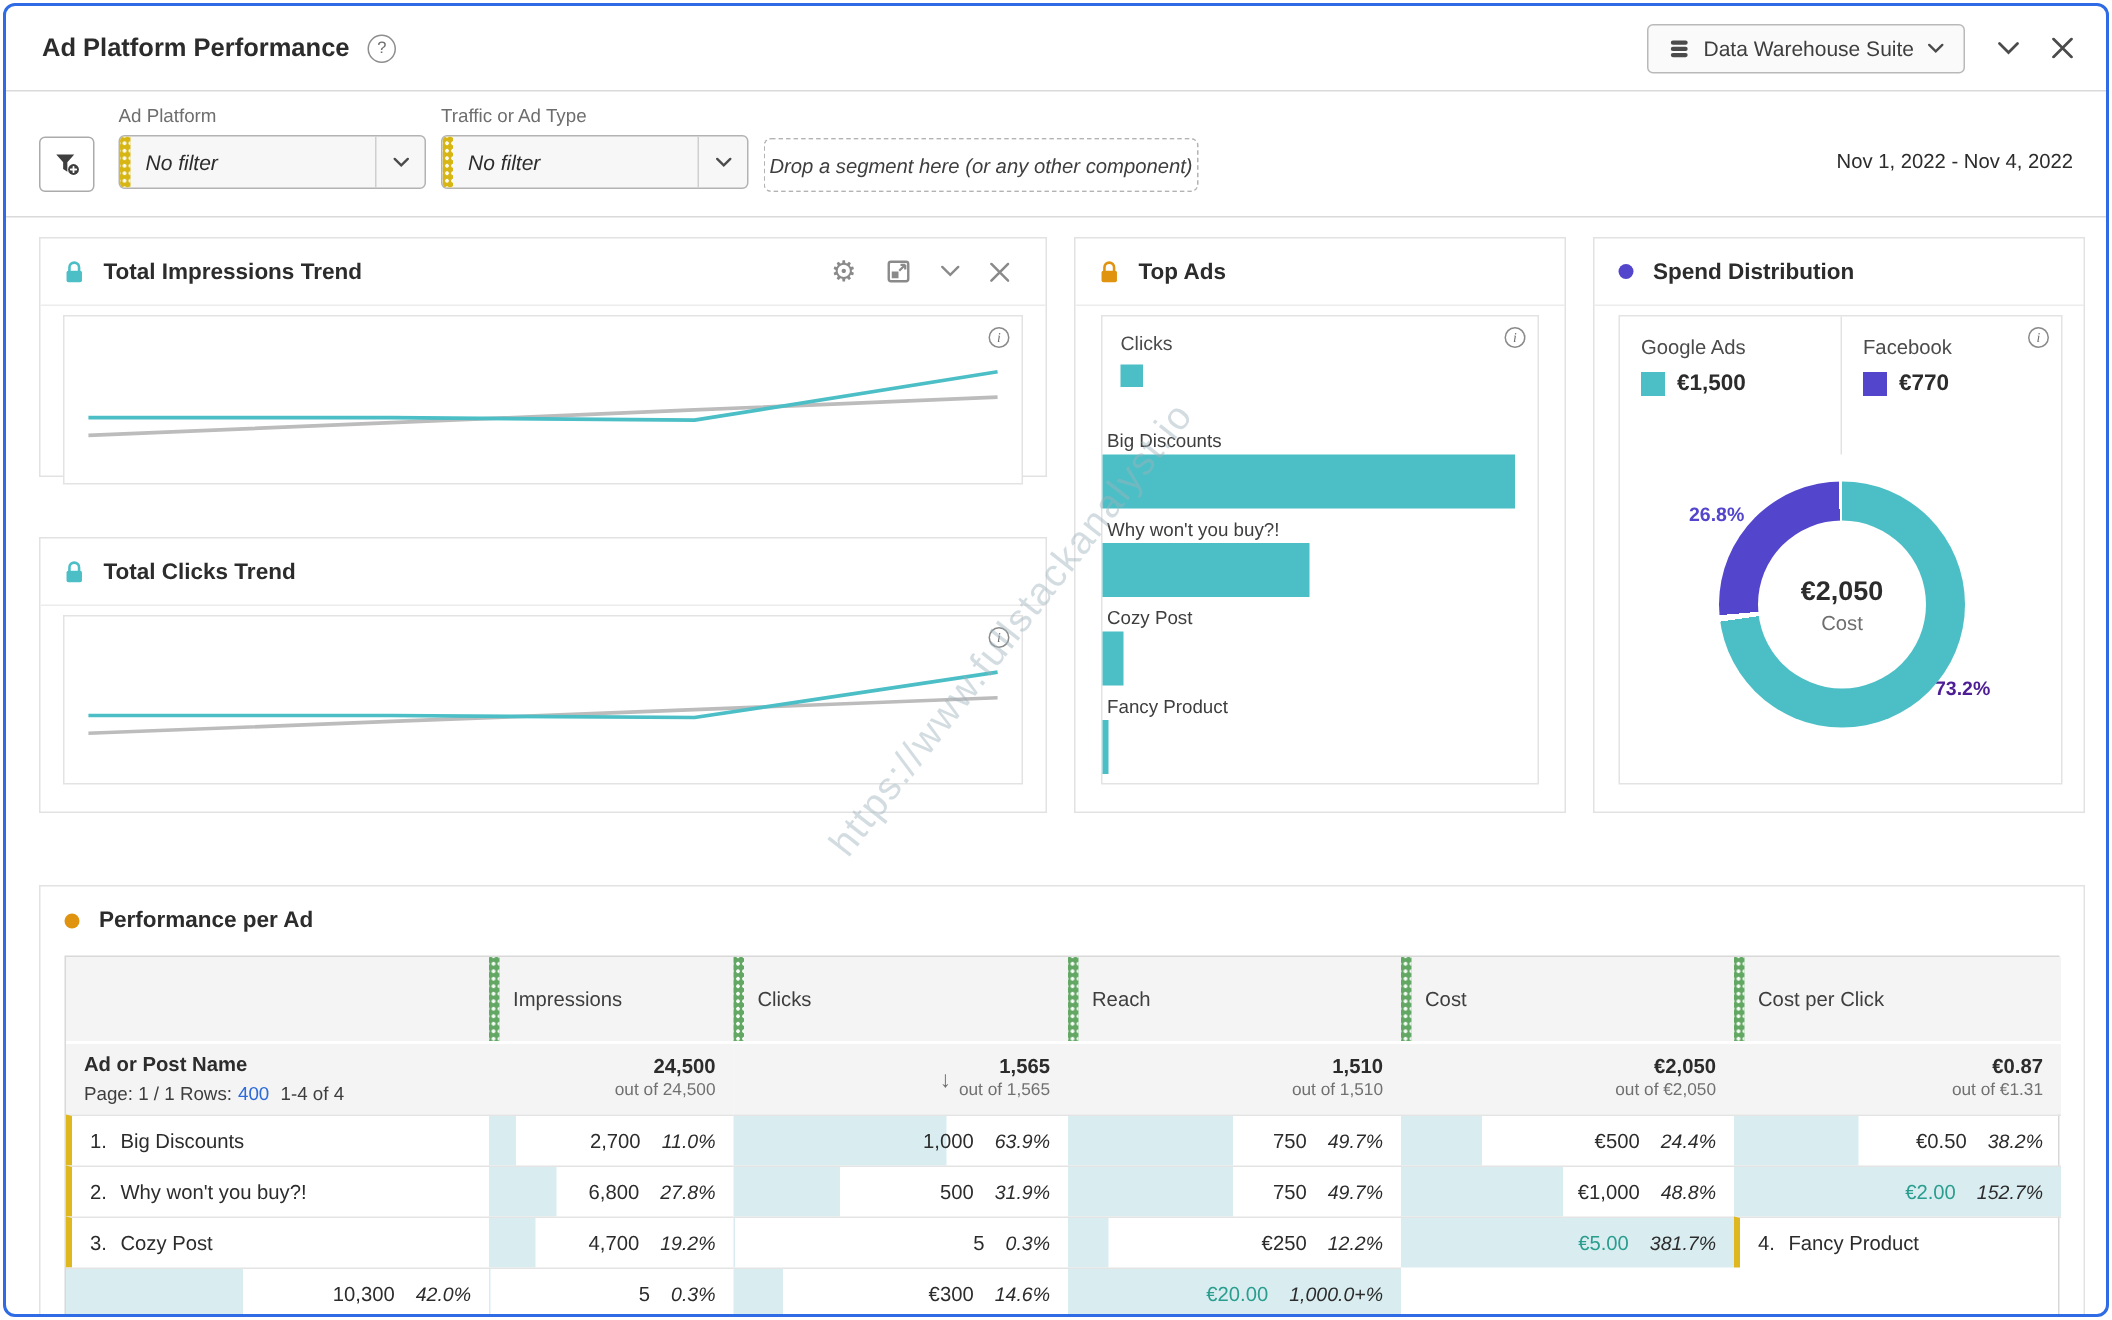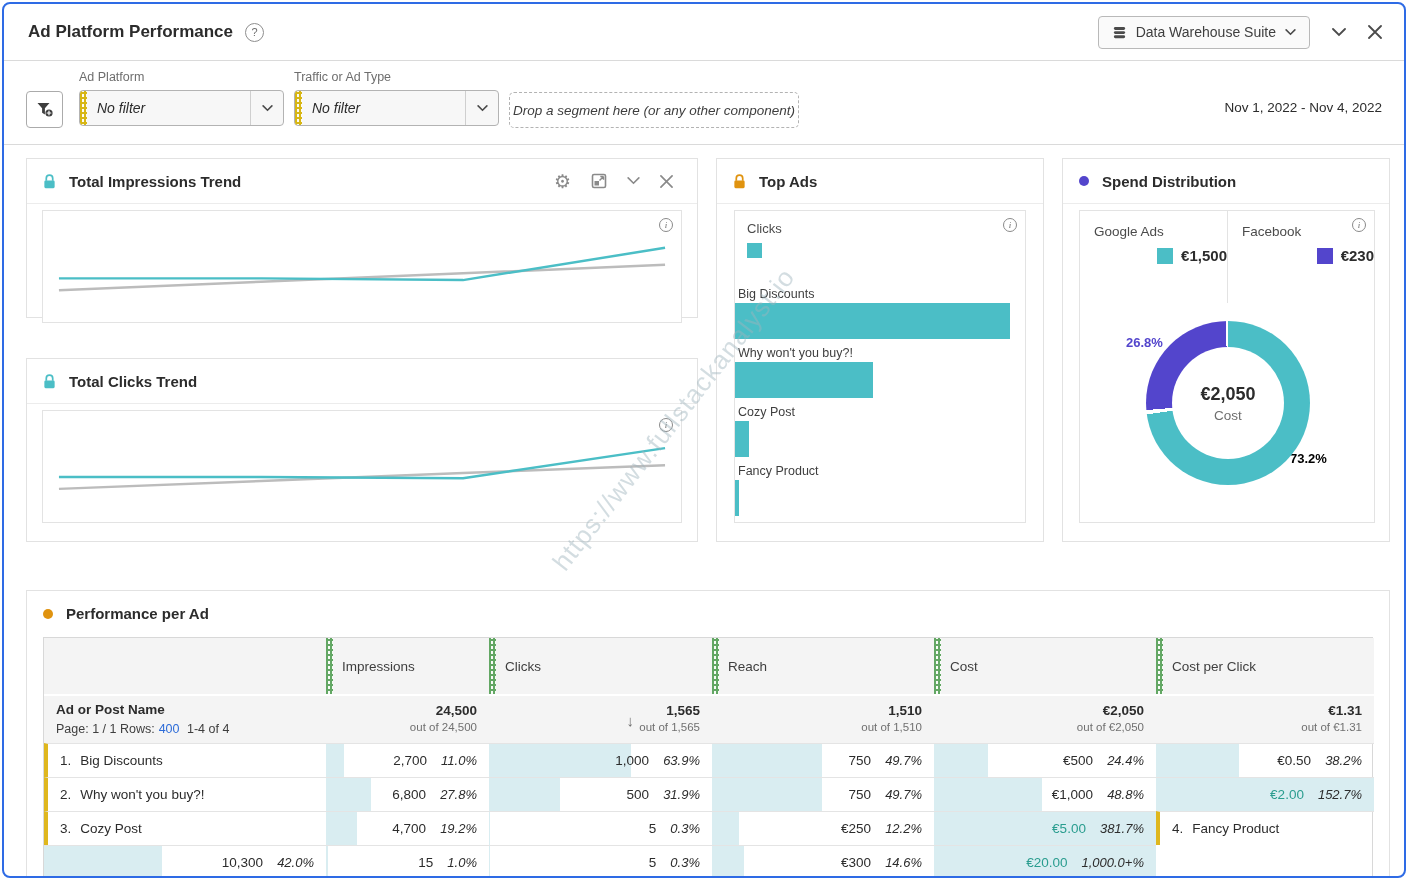--- a/index.html
+++ b/index.html
@@ -65,21 +65,21 @@
   .hbar-item { margin-bottom:7px; }
   .hbar-label { font-size:12.5px; color:#3e3e3e; margin:0 0 2px 3px; }
   .hbar { height:36px; background:#4bbec6; }
 
   .p4 { left:1058px; top:154px; width:328px; height:384px; }
   .p4 .chart-box { left:16px; top:51px; width:296px; height:313px; }
   .sp-legend { position:absolute; left:0; top:0; width:100%; height:92px; display:flex; }
   .sp-leg-cell { width:50%; padding:13px 0 0 14px; }
   .sp-leg-cell + .sp-leg-cell { border-left:1px solid #e3e3e3; }
   .sp-leg-name { font-size:13.5px; color:#4b4b4b; }
-  .sp-leg-val { display:flex; align-items:center; gap:8px; margin-top:8px; font-size:15px; font-weight:bold;justify-content:flex-end; }
+  .sp-leg-val { display:flex; align-items:center; gap:8px; margin-top:8px; font-size:15px; font-weight:bold; }
   .sq16 { width:16px; height:16px; }
   .donut { position:absolute; left:66px; top:110px; width:164px; height:164px; border-radius:50%; }
   .donut-hole { position:absolute; left:26px; top:26px; width:112px; height:112px; border-radius:50%; background:#fff;
                 display:flex; flex-direction:column; align-items:center; justify-content:center; }
   .donut-val { font-size:18px; font-weight:bold; }
   .donut-sub { font-size:13.5px; color:#6e6e6e; margin-top:3px; }
   .pct-label { position:absolute; font-size:13px; font-weight:bold; }
 
   
   .p5 { left:22px; top:586px; width:1364px; height:386px; }
@@ -294,26 +294,26 @@
           <div class="sp-leg-name">Google Ads</div>
           <div class="sp-leg-val">
               <span class="sq16" style="background:#4bbec6"></span>
               <span>€1,500</span>
             </div>
         </div>
         <div class="sp-leg-cell">
           <div class="sp-leg-name">Facebook</div>
           <div class="sp-leg-val">
               <span class="sq16" style="background:#5345cc"></span>
-              <span>€230</span>
+              <span>€770</span>
             </div>
         </div>
       </div>
       <span class="pct-label" style="left:46px; top:124px; color:#5345cc;">26.8%</span>
-      <span class="pct-label" style="left:210px; top:240px; color:#000000;">73.2%</span>
+      <span class="pct-label" style="left:210px; top:240px; color:#4c1d95;">73.2%</span>
       <div class="donut" style="background: conic-gradient(rgb(75, 190, 198) 0deg, rgb(75, 190, 198) 262.02deg, rgb(255, 255, 255) 262.02deg, rgb(255, 255, 255) 265.02deg, rgb(83, 69, 204) 265.02deg, rgb(83, 69, 204) 358.5deg, rgb(255, 255, 255) 358.5deg, rgb(255, 255, 255) 360deg);">
         <div class="donut-hole">
           <div class="donut-val">€2,050</div>
           <div class="donut-sub">Cost</div>
         </div>
       </div>
     </div>
   </div>
 
   <div class="panel p5">
@@ -358,21 +358,21 @@
         </div>
         <div class="tt-cell">
           <div class="tot">1,510</div>
           <div class="outof">out of 1,510</div>
         </div>
         <div class="tt-cell">
           <div class="tot">€2,050</div>
           <div class="outof">out of €2,050</div>
         </div>
         <div class="tt-cell">
-          <div class="tot">€1.31</div>
+          <div class="tot">€0.87</div>
           <div class="outof">out of €1.31</div>
         </div>
         <div class="td-name">
           <span>1.</span>
           <span>Big Discounts</span>
         </div>
         <div class="td-cell">
           <div class="td-fill" style="width: 11%;"></div>
           <div class="td-val">2,700</div>
           <div class="td-pct">11.0%</div>
@@ -453,25 +453,20 @@
         <div class="td-name">
           <span>4.</span>
           <span>Fancy Product</span>
         </div>
         <div class="td-cell">
           <div class="td-fill" style="width: 42%;"></div>
           <div class="td-val">10,300</div>
           <div class="td-pct">42.0%</div>
         </div>
         <div class="td-cell">
-          <div class="td-fill" style="width: 1%;"></div>
-          <div class="td-val">15</div>
-          <div class="td-pct">1.0%</div>
-        </div>
-        <div class="td-cell">
           <div class="td-fill" style="width: 0.3%;"></div>
           <div class="td-val">5</div>
           <div class="td-pct">0.3%</div>
         </div>
         <div class="td-cell">
           <div class="td-fill" style="width: 14.6%;"></div>
           <div class="td-val">€300</div>
           <div class="td-pct">14.6%</div>
         </div>
         <div class="td-cell">

